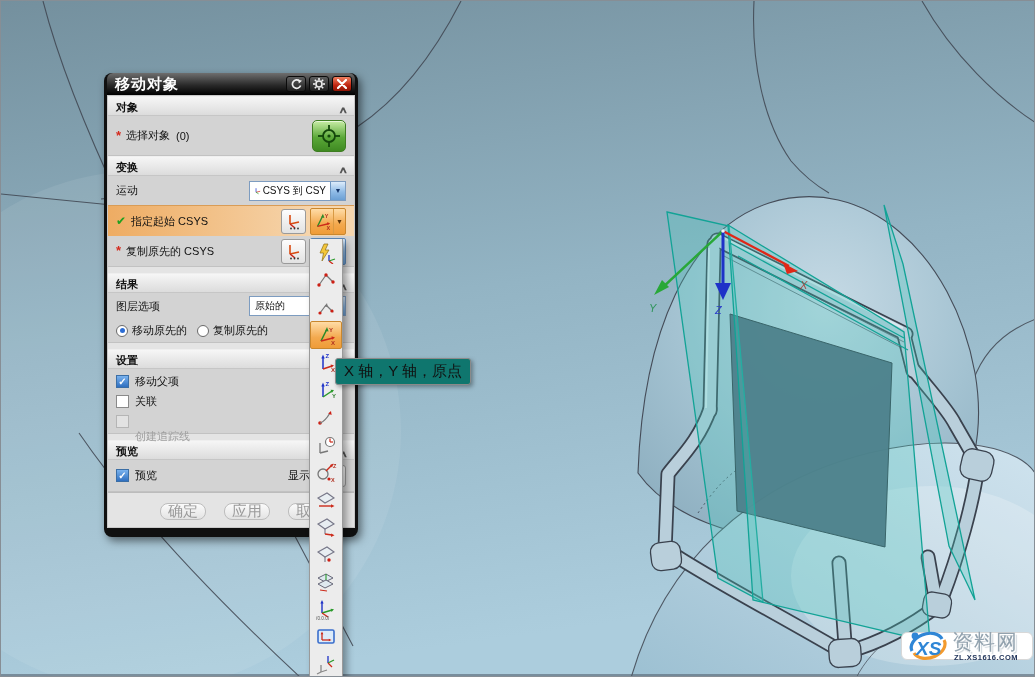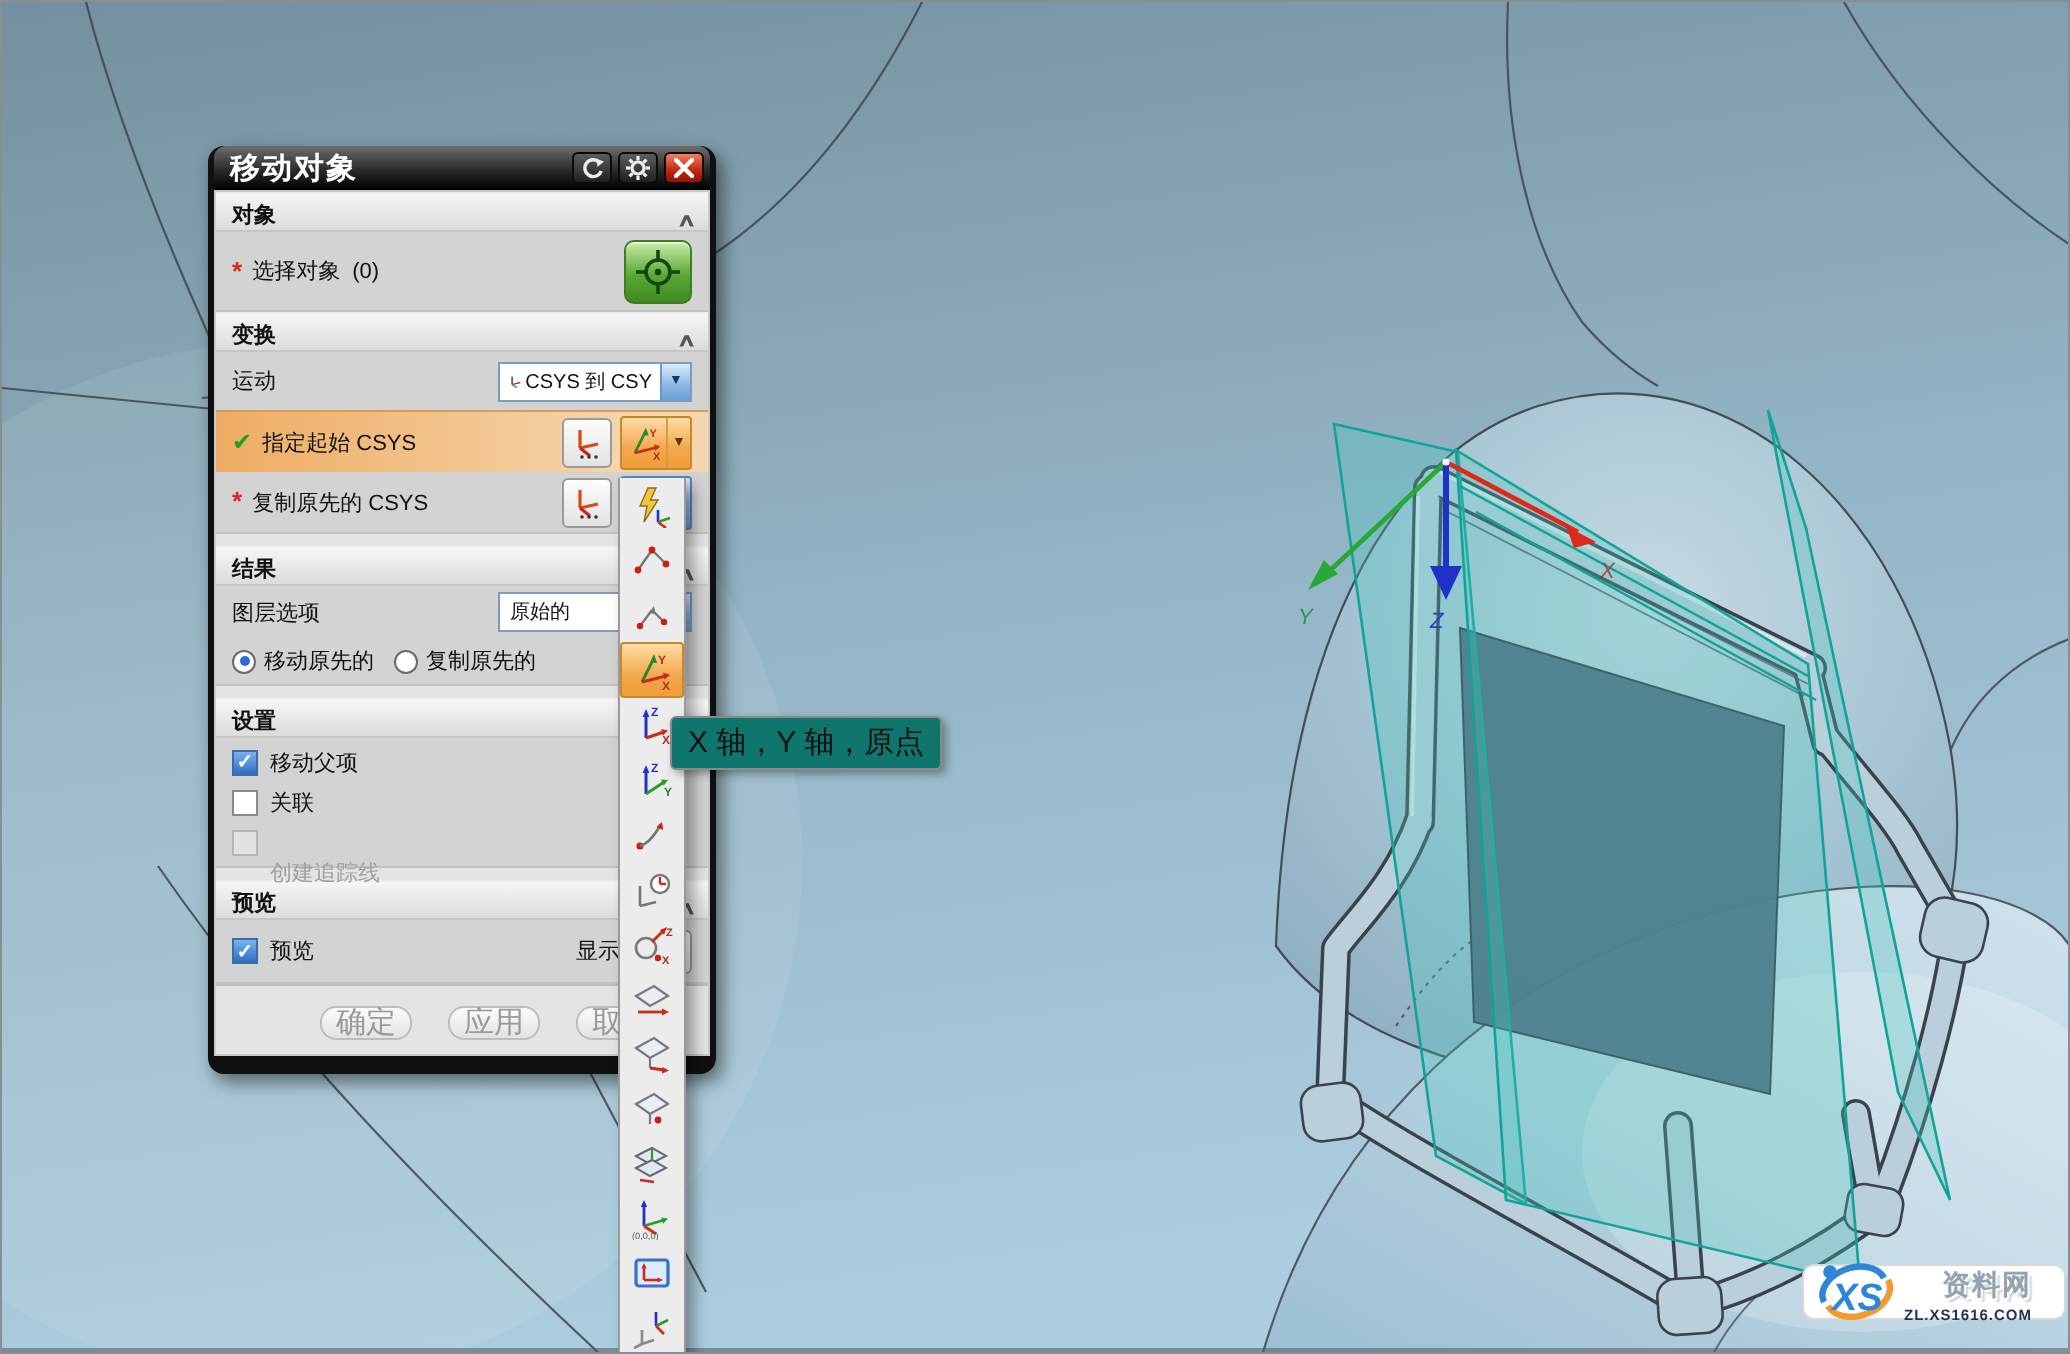--- a/index.html
+++ b/index.html
@@ -77,21 +77,21 @@
   .fly-item.sel{background:linear-gradient(#ffdca6,#f3a94e 60%,#ef9c38);border:1px solid #c9872e;border-radius:2px;}
 
   .tooltip{position:absolute;left:334px;top:357px;z-index:30;background:#0f766e;border:1px solid #8a8a8a;
     border-radius:3px;padding:3px 8px;font-size:15px;color:#111;white-space:nowrap;
     box-shadow:2px 2px 4px rgba(0,0,0,.35);}
 
   
   .wm{position:absolute;left:900px;top:631px;width:132px;height:28px;background:#fff;border:1px solid #d8d8d8;
     border-radius:6px;z-index:5;display:flex;align-items:center;padding:2px 6px 2px 4px;}
   .wm-txt{display:flex;flex-direction:column;align-items:flex-end;margin-left:2px;}
-  .wm-name{font-size:14px;font-weight:bold;color:#93a3af;letter-spacing:1px;line-height:22px;
+  .wm-name{font-size:21px;font-weight:normal;color:#93a3af;letter-spacing:1px;line-height:22px;
     text-shadow:1px 1px 0 #fff,2px 2px 1px #c9d2d8;}
   .wm-url{font-size:7.5px;font-weight:bold;color:#20345a;letter-spacing:.5px;}
 </style>
 </head>
 <body>
 
 <div class="canvas">
 
   <svg class="scene" width="1035" height="677" viewBox="0 0 1035 677">
     <defs>

